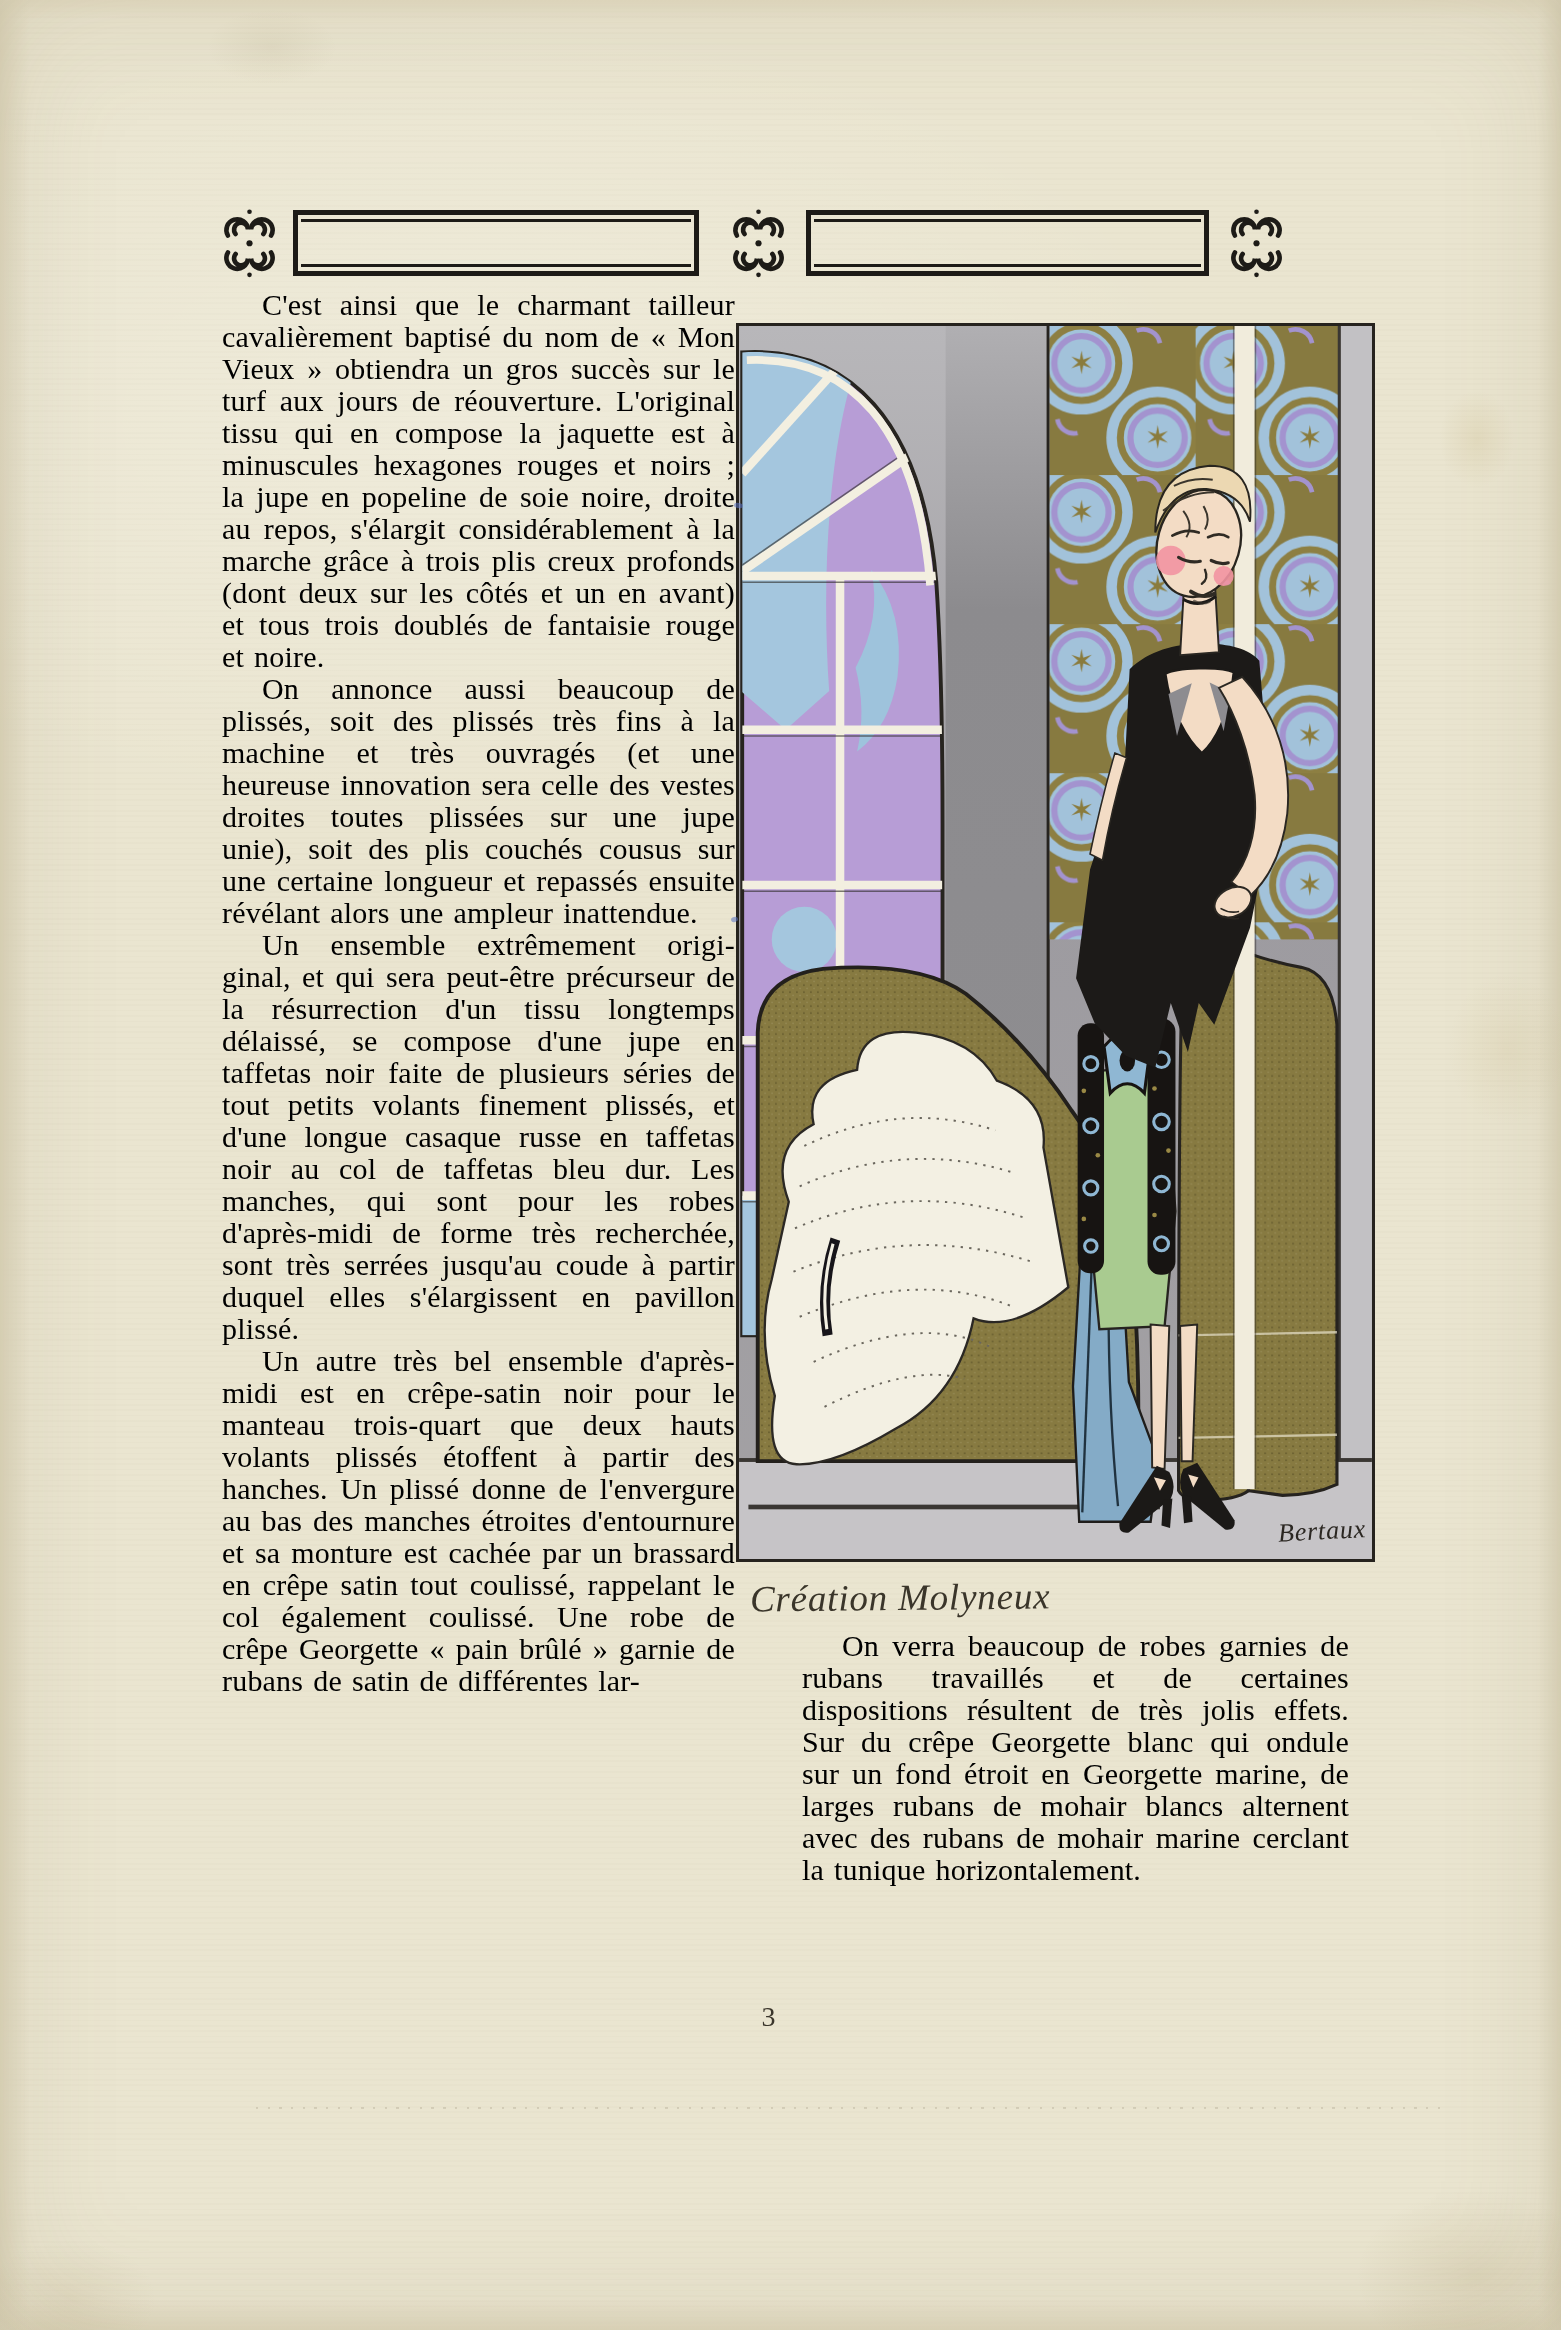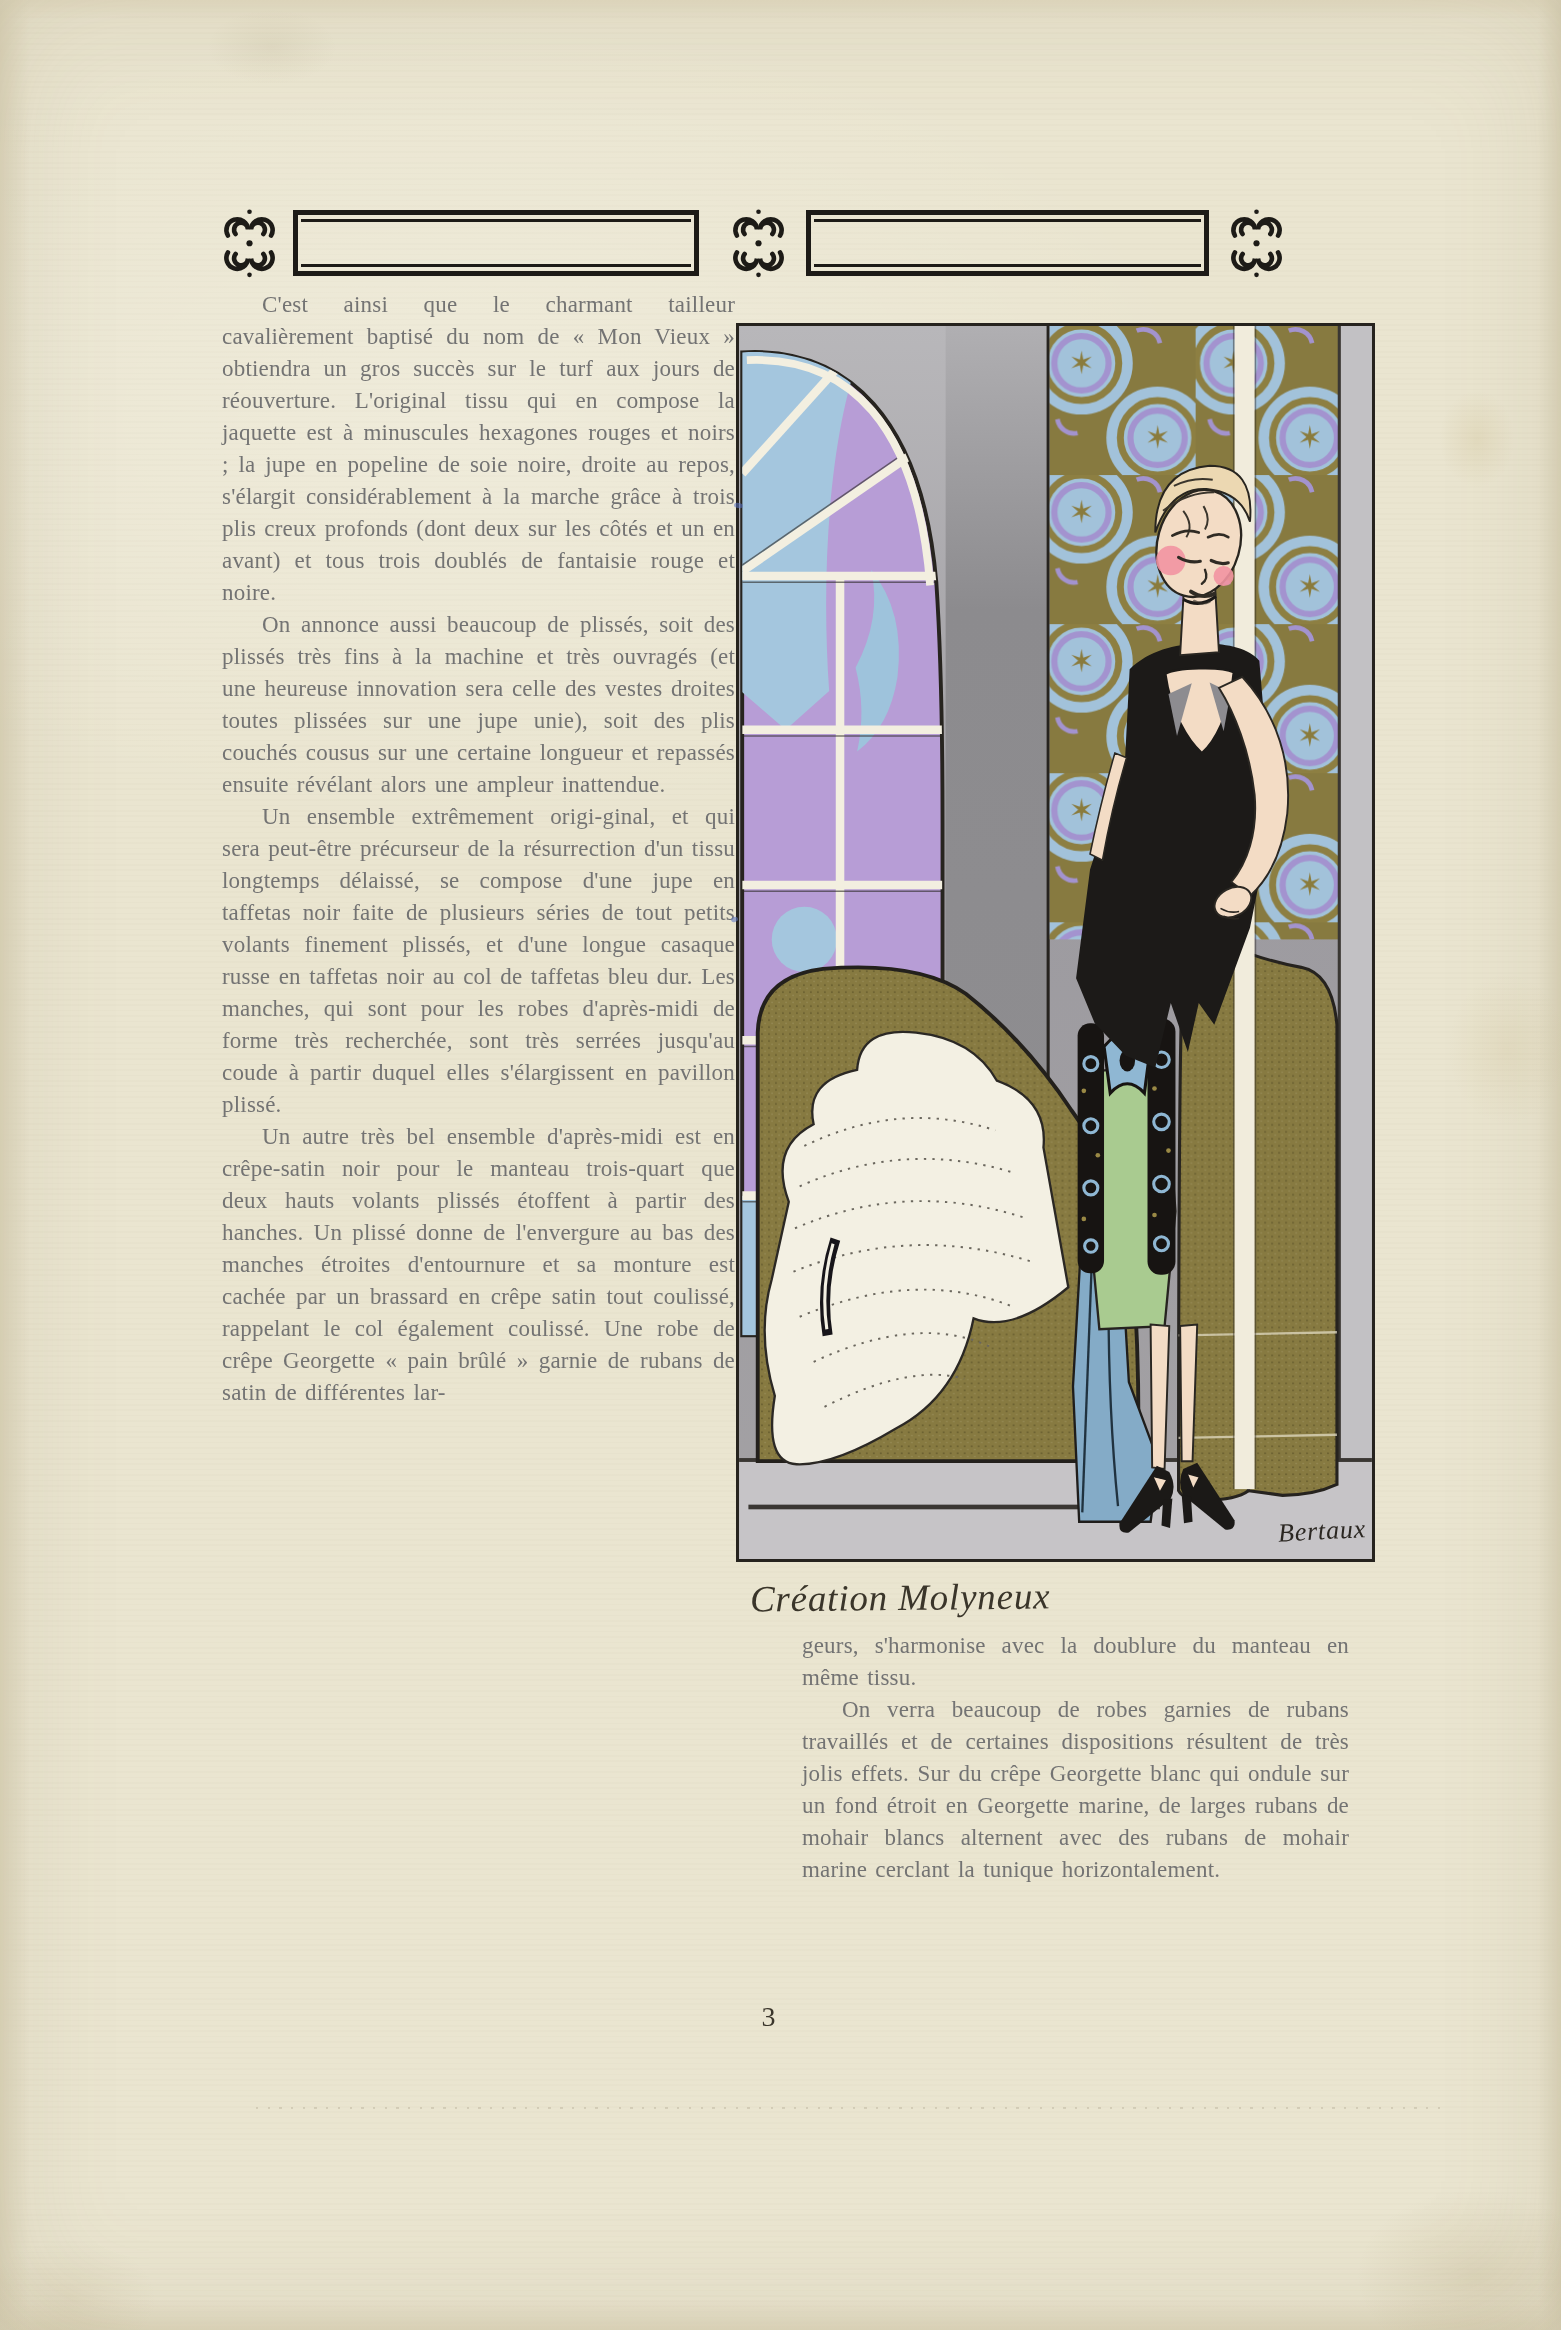--- a/index.html
+++ b/index.html
@@ -42,21 +42,21 @@
   .orn-bar{position:absolute;top:3.1px;height:56px;border:5.4px solid #1d1b17;background:transparent;}
   .orn-bar::after{content:"";position:absolute;left:3.1px;right:3.1px;top:3.9px;bottom:3.9px;
     border-top:3.1px solid #1d1b17;border-bottom:3.1px solid #1d1b17;}
   .fl-1{left:0;}
   .bar-1{left:72px;width:396px;}
   .fl-2{left:509px;}
   .bar-2{left:585px;width:393px;}
   .fl-3{left:1007px;}
 
   
-  .col{position:absolute;color:#737373;font-size:23px;line-height:32px;
+  .col{position:absolute;color:#000000;font-size:30px;line-height:32px;
     text-align:justify;word-spacing:2.3px;letter-spacing:0.2px;}
   .col p{margin:0;text-indent:40px;}
   .col p.no-indent{text-indent:0;}
   .left-col{left:222px;top:289px;width:513px;}
   .right-col{left:802px;top:1630px;width:547px;line-height:32px;}
 
   .caption{position:absolute;left:750px;top:1575px;width:482px;
     font-style:italic;font-size:37px;color:#3a352a;letter-spacing:0.8px;
     transform:rotate(-.6deg);}
   .page-number{position:absolute;left:722px;top:2001px;width:93px;text-align:center;
@@ -124,21 +124,20 @@
 </div>
 
 <div class="col left-col">
   <p>C'est ainsi que le charmant tailleur cavalièrement baptisé du nom de « Mon Vieux » obtiendra un gros succès sur le turf aux jours de réouverture. L'original tissu qui en compose la jaquette est à minuscules hexagones rouges et noirs ; la jupe en popeline de soie noire, droite au repos, s'élargit considérablement à la marche grâce à trois plis creux profonds (dont deux sur les côtés et un en avant) et tous trois doublés de fantaisie rouge et noire.</p>
   <p>On annonce aussi beaucoup de plissés, soit des plissés très fins à la machine et très ouvragés (et une heureuse innovation sera celle des vestes droites toutes plissées sur une jupe unie), soit des plis couchés cousus sur une certaine longueur et repassés ensuite révélant alors une ampleur inattendue.</p>
   <p>Un ensemble extrêmement origi-ginal, et qui sera peut-être précurseur de la résurrection d'un tissu longtemps délaissé, se compose d'une jupe en taffetas noir faite de plusieurs séries de tout petits volants finement plissés, et d'une longue casaque russe en taffetas noir au col de taffetas bleu dur. Les manches, qui sont pour les robes d'après-midi de forme très recherchée, sont très serrées jusqu'au coude à partir duquel elles s'élargissent en pavillon plissé.</p>
   <p>Un autre très bel ensemble d'après-midi est en crêpe-satin noir pour le manteau trois-quart que deux hauts volants plissés étoffent à partir des hanches. Un plissé donne de l'envergure au bas des manches étroites d'entournure et sa monture est cachée par un brassard en crêpe satin tout coulissé, rappelant le col également coulissé. Une robe de crêpe Georgette « pain brûlé » garnie de rubans de satin de différentes lar-</p>
 </div>
 
 <div class="col right-col">
-  <p class="no-indent">geurs, s'harmonise avec la doublure du manteau en même tissu.</p>
   <p>On verra beaucoup de robes garnies de rubans travaillés et de certaines dispositions résultent de très jolis effets. Sur du crêpe Georgette blanc qui ondule sur un fond étroit en Georgette marine, de larges rubans de mohair blancs alternent avec des rubans de mohair marine cerclant la tunique horizontalement.</p>
 </div>
 
 <div class="illustration">
   <svg width="633" height="1233" viewBox="0 0 815 1588">
     <defs>
       <linearGradient id="wallgrad" x1="0" y1="0" x2="0" y2="1">
         <stop offset="0" stop-color="#b8b7ba"></stop>
           <stop offset=".45" stop-color="#9d9ba0"></stop>
           <stop offset="1" stop-color="#a3a1a4"></stop>

